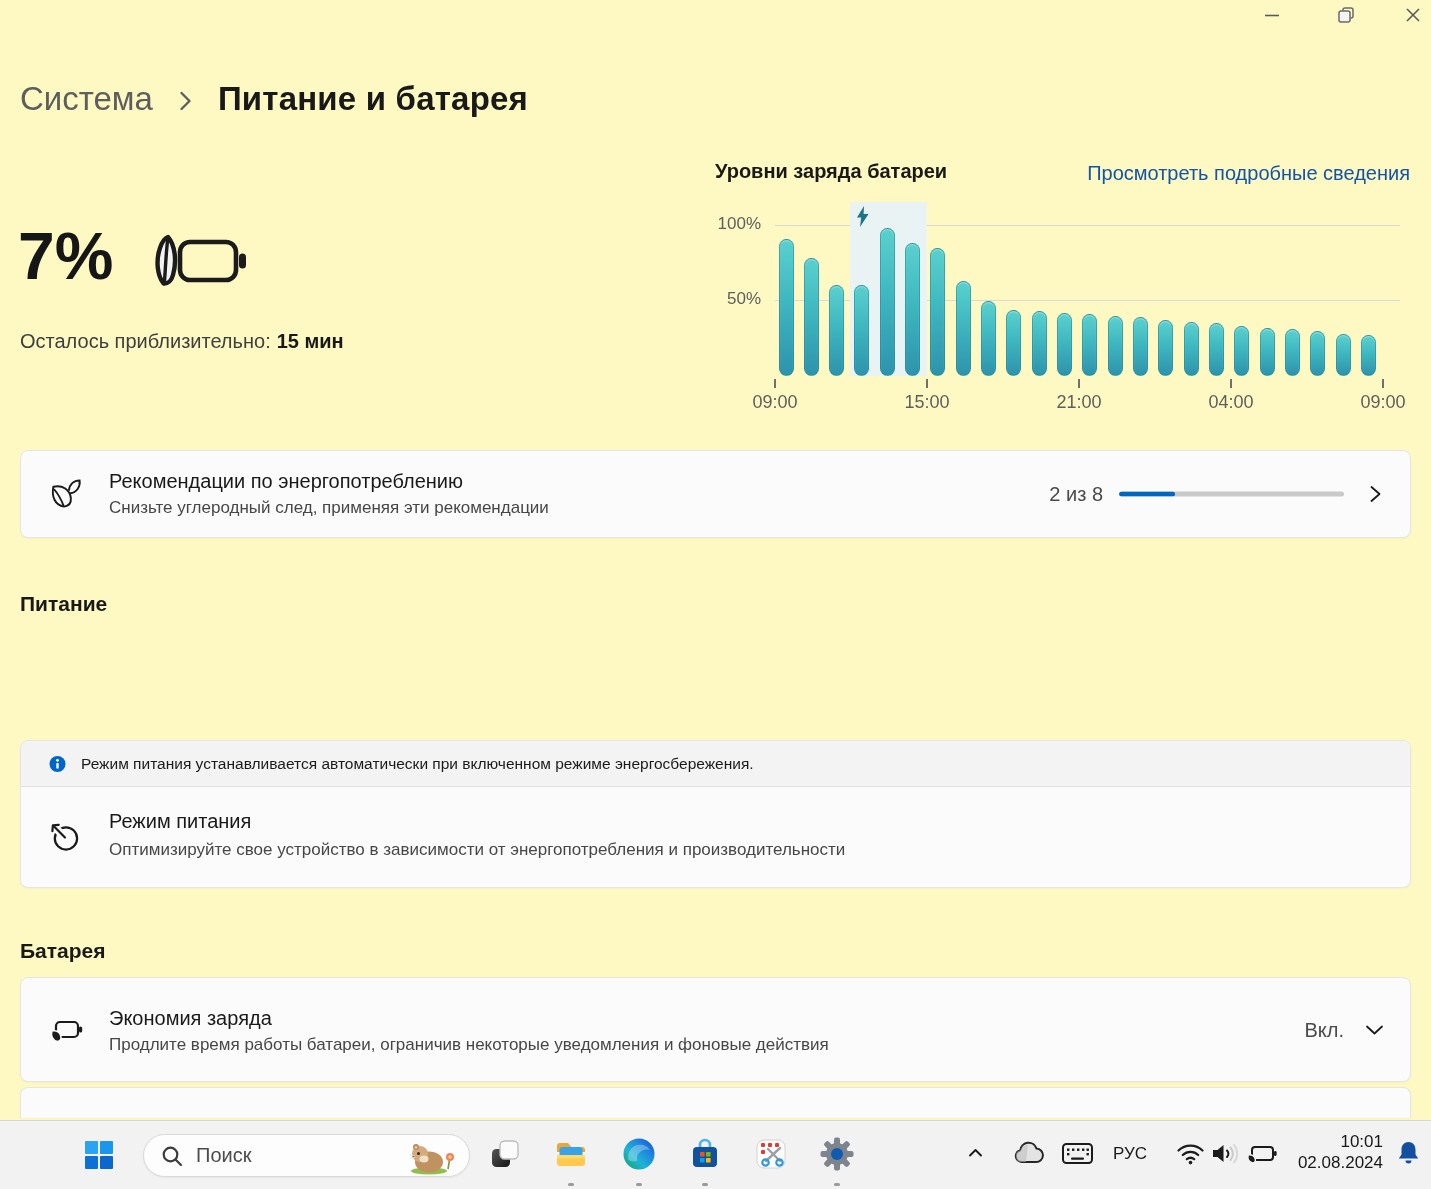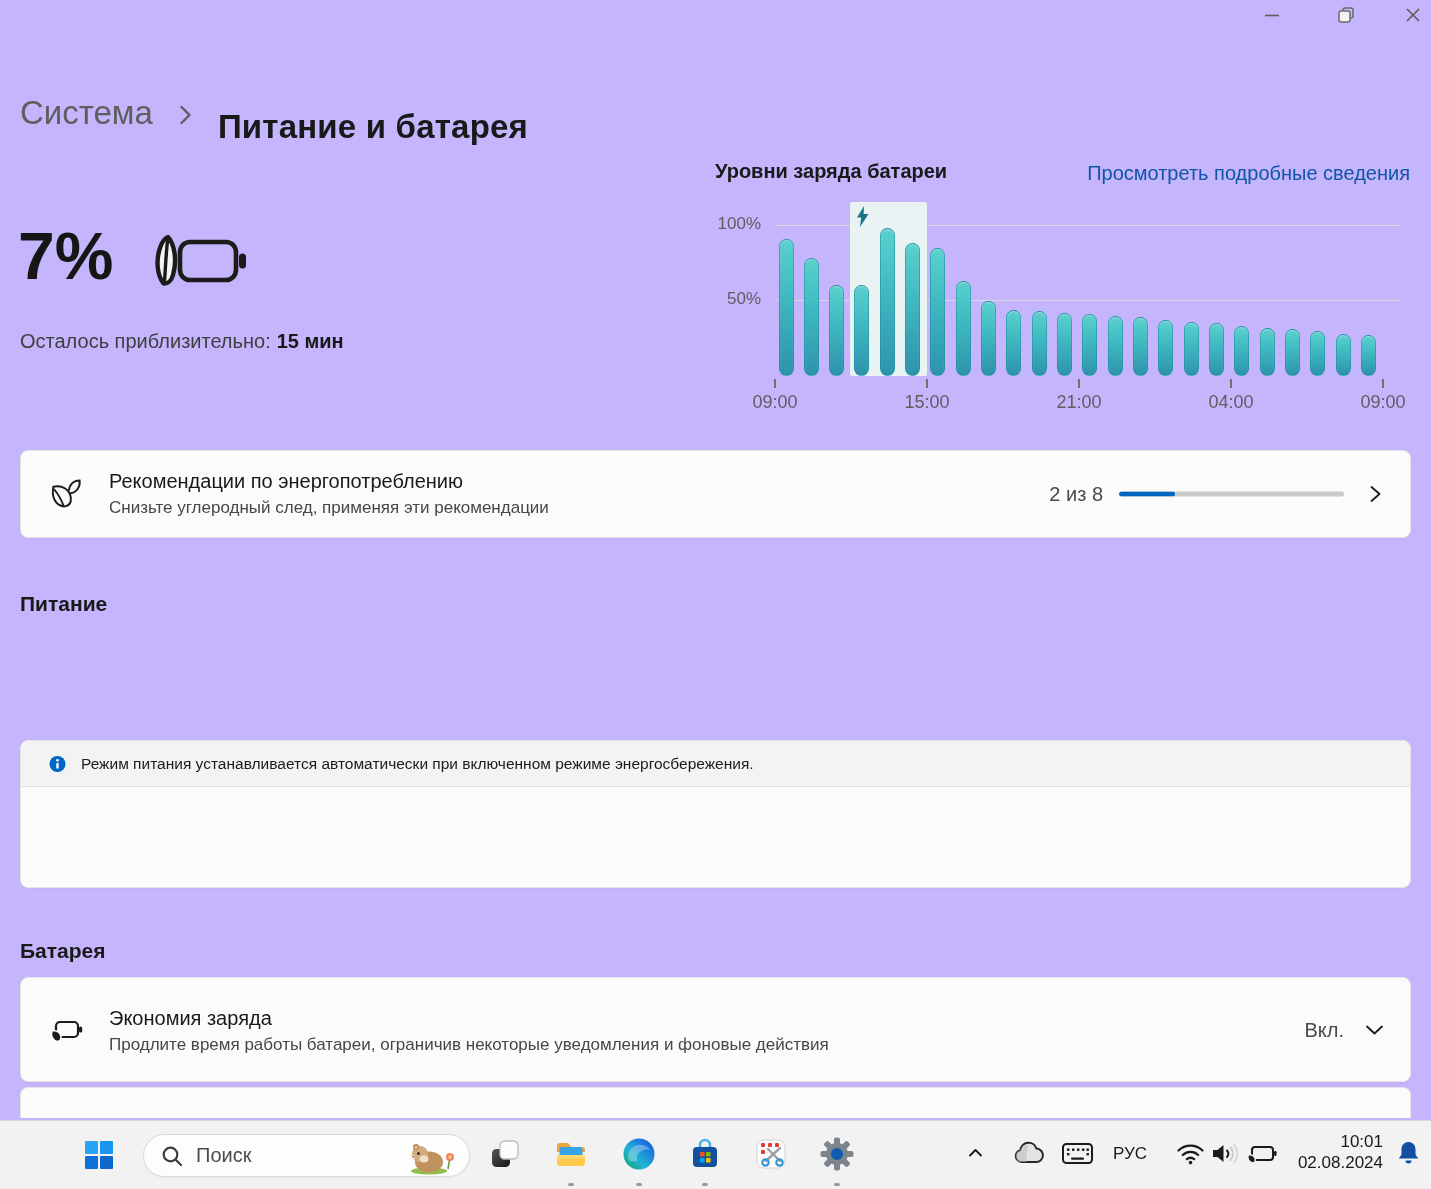--- a/index.html
+++ b/index.html
@@ -1,30 +1,30 @@
 <!DOCTYPE html>
 <html><head>
 <meta charset="utf-8">
 <style>
   * { margin:0; padding:0; box-sizing:border-box; }
   html,body { background:#e9e9e9; }
   .screen {
     position:relative; width:1431px; height:1189px; overflow:hidden;
-    background:#c4b5fd; color:#191919;
+    background:#fef9c3; color:#191919;
     font-family:"Liberation Sans","DejaVu Sans",sans-serif;
   }
 
   
   .win-btn { position:absolute; top:6px; width:18px; height:18px; cursor:pointer; }
 
   
   .breadcrumb { position:absolute; left:20px; top:80px; display:flex; align-items:center; }
   .crumb-parent { font-size:33px; color:#5e5e5e; }
   .crumb-sep { margin:4px 26px 0 26px; display:flex; }
-  .crumb-current { font-size:33px; font-weight:700; color:#191919; letter-spacing:0.2px;margin-top:28px; }
+  .crumb-current { font-size:33px; font-weight:700; color:#191919; letter-spacing:0.2px; }
 
   
   .hero-pct { position:absolute; left:18px; top:218px; font-size:66px; font-weight:700; color:#161616; }
   .hero-icon { position:absolute; left:152px; top:232px; }
   .hero-remaining { position:absolute; left:20px; top:330px; font-size:20px; color:#3f3f3f; }
   .hero-remaining b { color:#191919; font-weight:700; margin-left:6px; }
 
   
   .chart-panel { position:absolute; left:715px; top:160px; width:697px; height:255px; }
   .chart-title { position:absolute; left:0; top:0; font-size:20px; font-weight:700; color:#191919; }
@@ -222,20 +222,32 @@
     <div class="pm-banner">
       <span class="pm-banner-icon">
         <svg width="17" height="17" viewBox="0 0 17 17">
           <circle cx="8.5" cy="8.5" r="8" fill="#0067c8"></circle>
           <circle cx="8.5" cy="4.8" r="1.4" fill="#ffffff"></circle>
           <rect x="7.3" y="7.2" width="2.4" height="6" rx="1.2" fill="#ffffff"></rect>
         </svg>
       </span>
       <span class="pm-banner-text">Режим питания устанавливается автоматически при включенном режиме энергосбережения.</span>
     </div>
+    <div class="pm-row">
+      <span class="card-icon">
+        <svg width="31" height="31" viewBox="0 0 32 32">
+          <circle cx="17.5" cy="17.5" r="11.5" fill="none" stroke="#1b1b1b" stroke-width="2.3"></circle>
+          <line x1="17.5" y1="17.5" x2="5" y2="5" stroke="#fbfbfb" stroke-width="8"></line>
+          <line x1="16.5" y1="16.5" x2="5.5" y2="5.5" stroke="#1b1b1b" stroke-width="2.3" stroke-linecap="round"></line>
+          <path d="M3.5 10 L4 4 L10 3.5" fill="none" stroke="#1b1b1b" stroke-width="2.3" stroke-linecap="round" stroke-linejoin="round"></path>
+        </svg>
+      </span>
+      <div class="card-title pm-title">Режим питания</div>
+      <div class="card-sub pm-sub">Оптимизируйте свое устройство в зависимости от энергопотребления и производительности</div>
+    </div>
   </div>
 
   <div class="section-h h-batt">Батарея</div>
 
   <div class="card saver-card">
     <span class="card-icon">
       <svg width="34" height="30" viewBox="0 0 34 30">
         <rect x="7" y="7" width="22" height="15" rx="4" fill="none" stroke="#1b1b1b" stroke-width="2.2"></rect>
         <rect x="30" y="11.5" width="3.2" height="6" rx="1.6" fill="#1b1b1b"></rect>
         <path d="M8.5 26.5 C3.8 25.5 1.6 21 2.8 16 C7.6 15 11.6 17.5 12 22 C12.3 24.6 11 26.2 8.5 26.5 Z" fill="#1b1b1b" stroke="#fbfbfb" stroke-width="1.6"></path>

